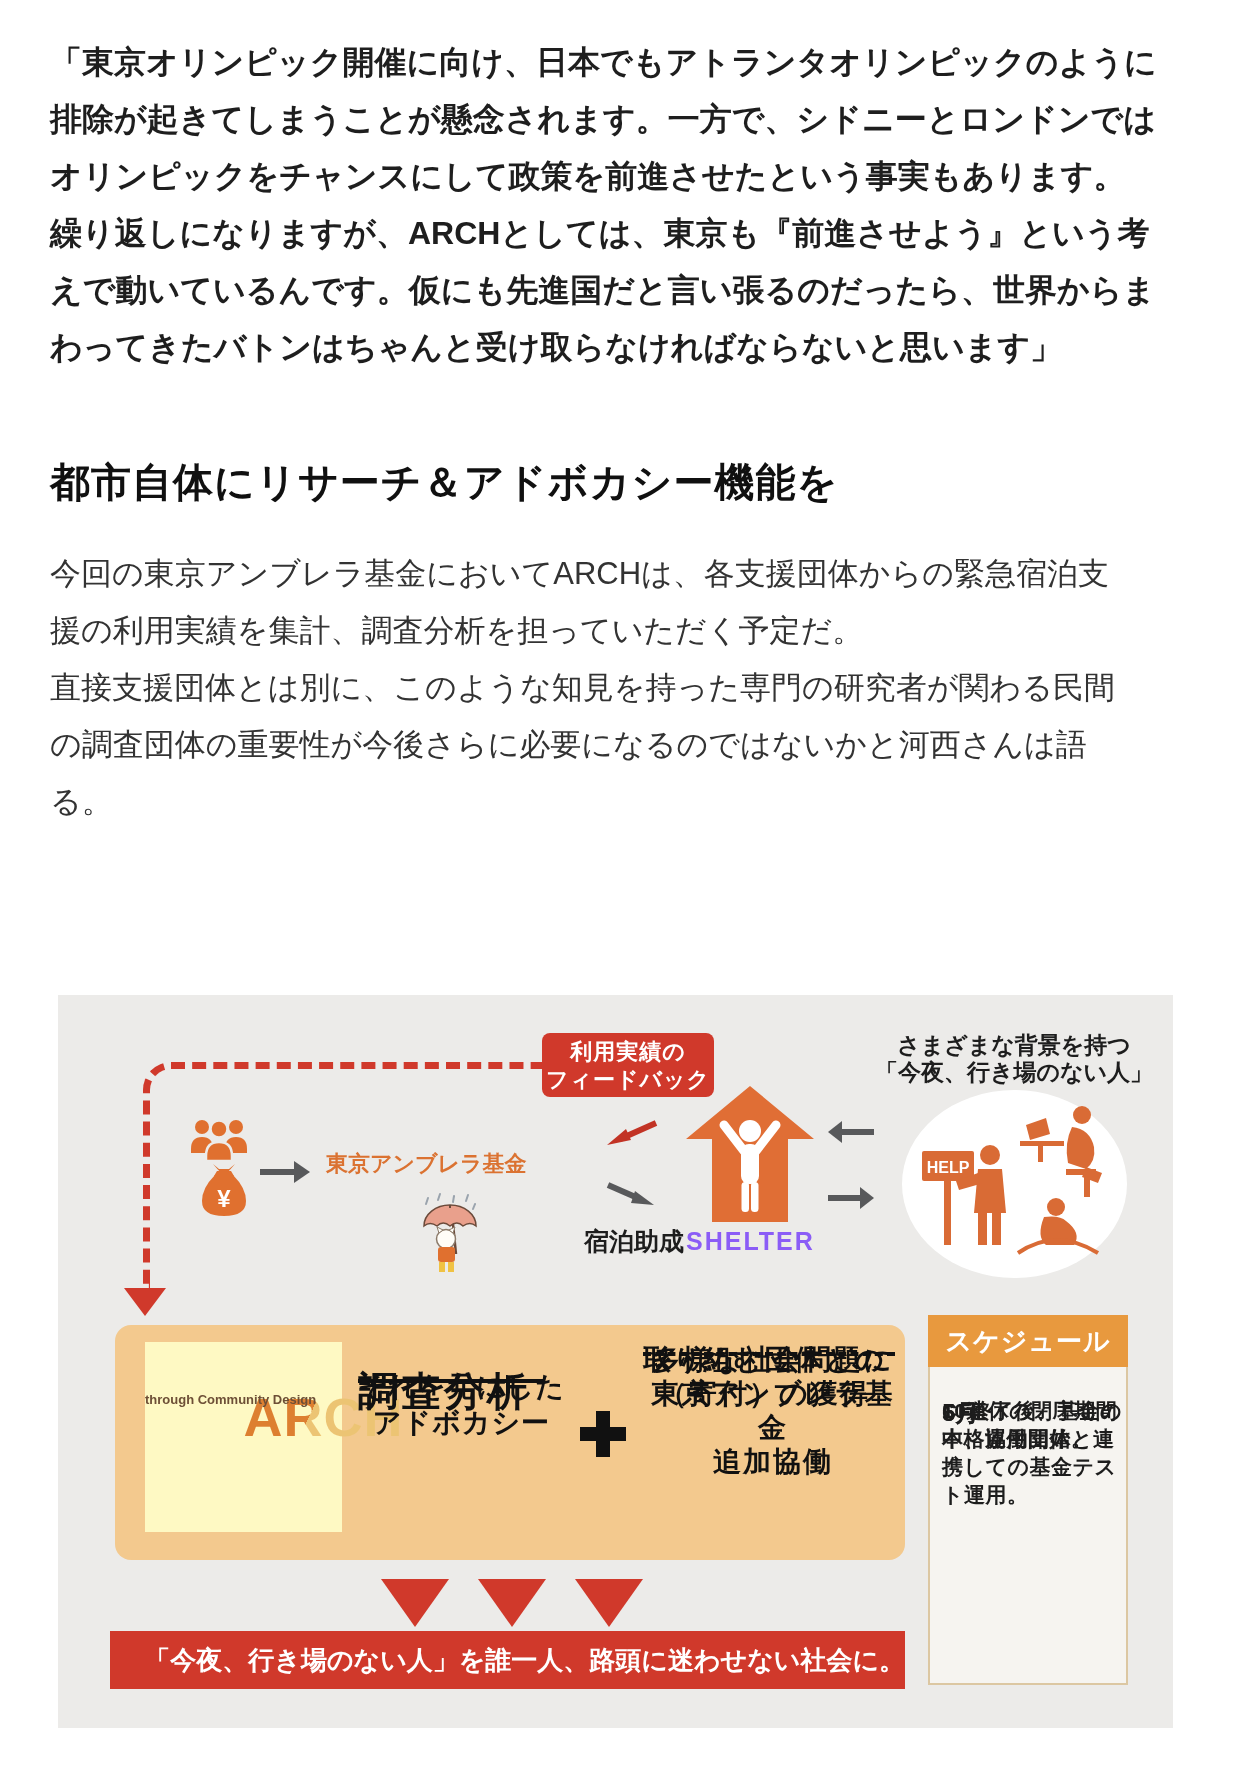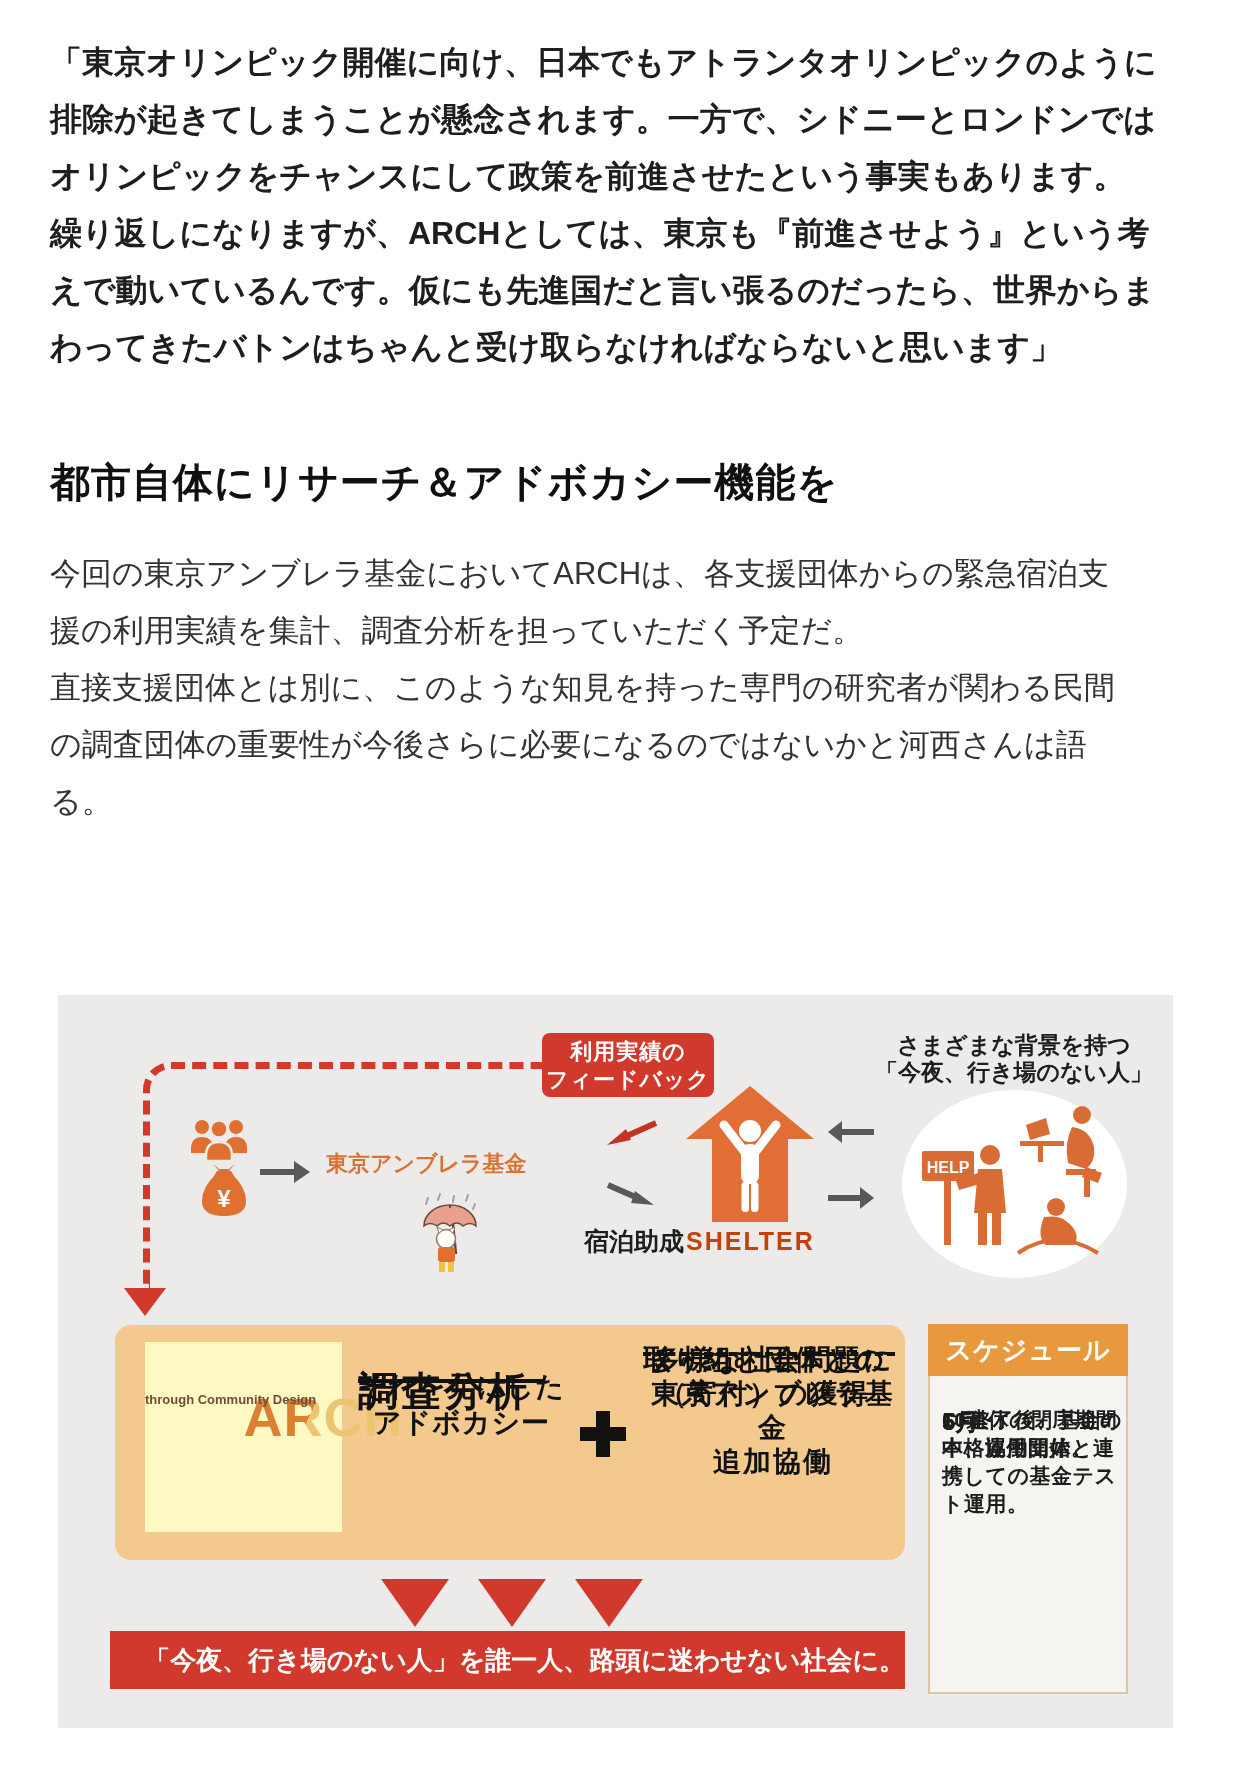--- a/index.html
+++ b/index.html
@@ -65,21 +65,21 @@
   .fund-title {
     left:268px; top:149px; width:290px; font-size:22px; font-weight:800;
     color:#db7231; line-height:40px; letter-spacing:0px;
   }
   .grant-label {
     left:520px; top:230px; width:112px; text-align:center;
     font-size:25px; font-weight:800; color:#1d1d1d;
   }
   .shelter-label {
     left:628px; top:232px; width:128px; text-align:right;
-    font-size:25px; font-weight:800; color:#c2410c; letter-spacing:2px;
+    font-size:25px; font-weight:800; color:#8b5cf6; letter-spacing:2px;
   }
   .audience-caption {
     left:800px; top:37px; width:312px; text-align:center;
     font-size:23px; font-weight:800; line-height:27px; color:#1d1d1d;
   }
   .audience-circle {
     left:844px; top:95px; width:225px; height:188px;
     background:#fff; border-radius:50%;
   }
   .people-svg { left:856px; top:108px; }
@@ -130,21 +130,20 @@
     color:#fff; font-size:26px; font-weight:800; text-align:right;
     line-height:58px; letter-spacing:0px;
   }
 
   
   .schedule { left:870px; top:320px; width:200px; }
   .schedule-header {
     position:relative; height:52px; background:#e8993e; color:#fff;
     font-size:26px; font-weight:800; text-align:center; line-height:52px;
     letter-spacing:1px;
-    margin-top:9px;
   }
   .schedule-body {
     position:relative; min-height:318px; background:#f6f4f0;
     border:2px solid #dcc7a2; border-top:none; padding:30px 12px;
   }
   .sched-month { font-size:24px; font-weight:800; color:#1d1d1d; }
   .sched-hr { border:none; border-top:2px solid #d99c56; margin:8px 0 10px 0; }
   .sched-desc { font-size:21px; font-weight:700; line-height:28px; color:#1d1d1d; letter-spacing:0.5px; }
   .sched-gap { }
 </style>

